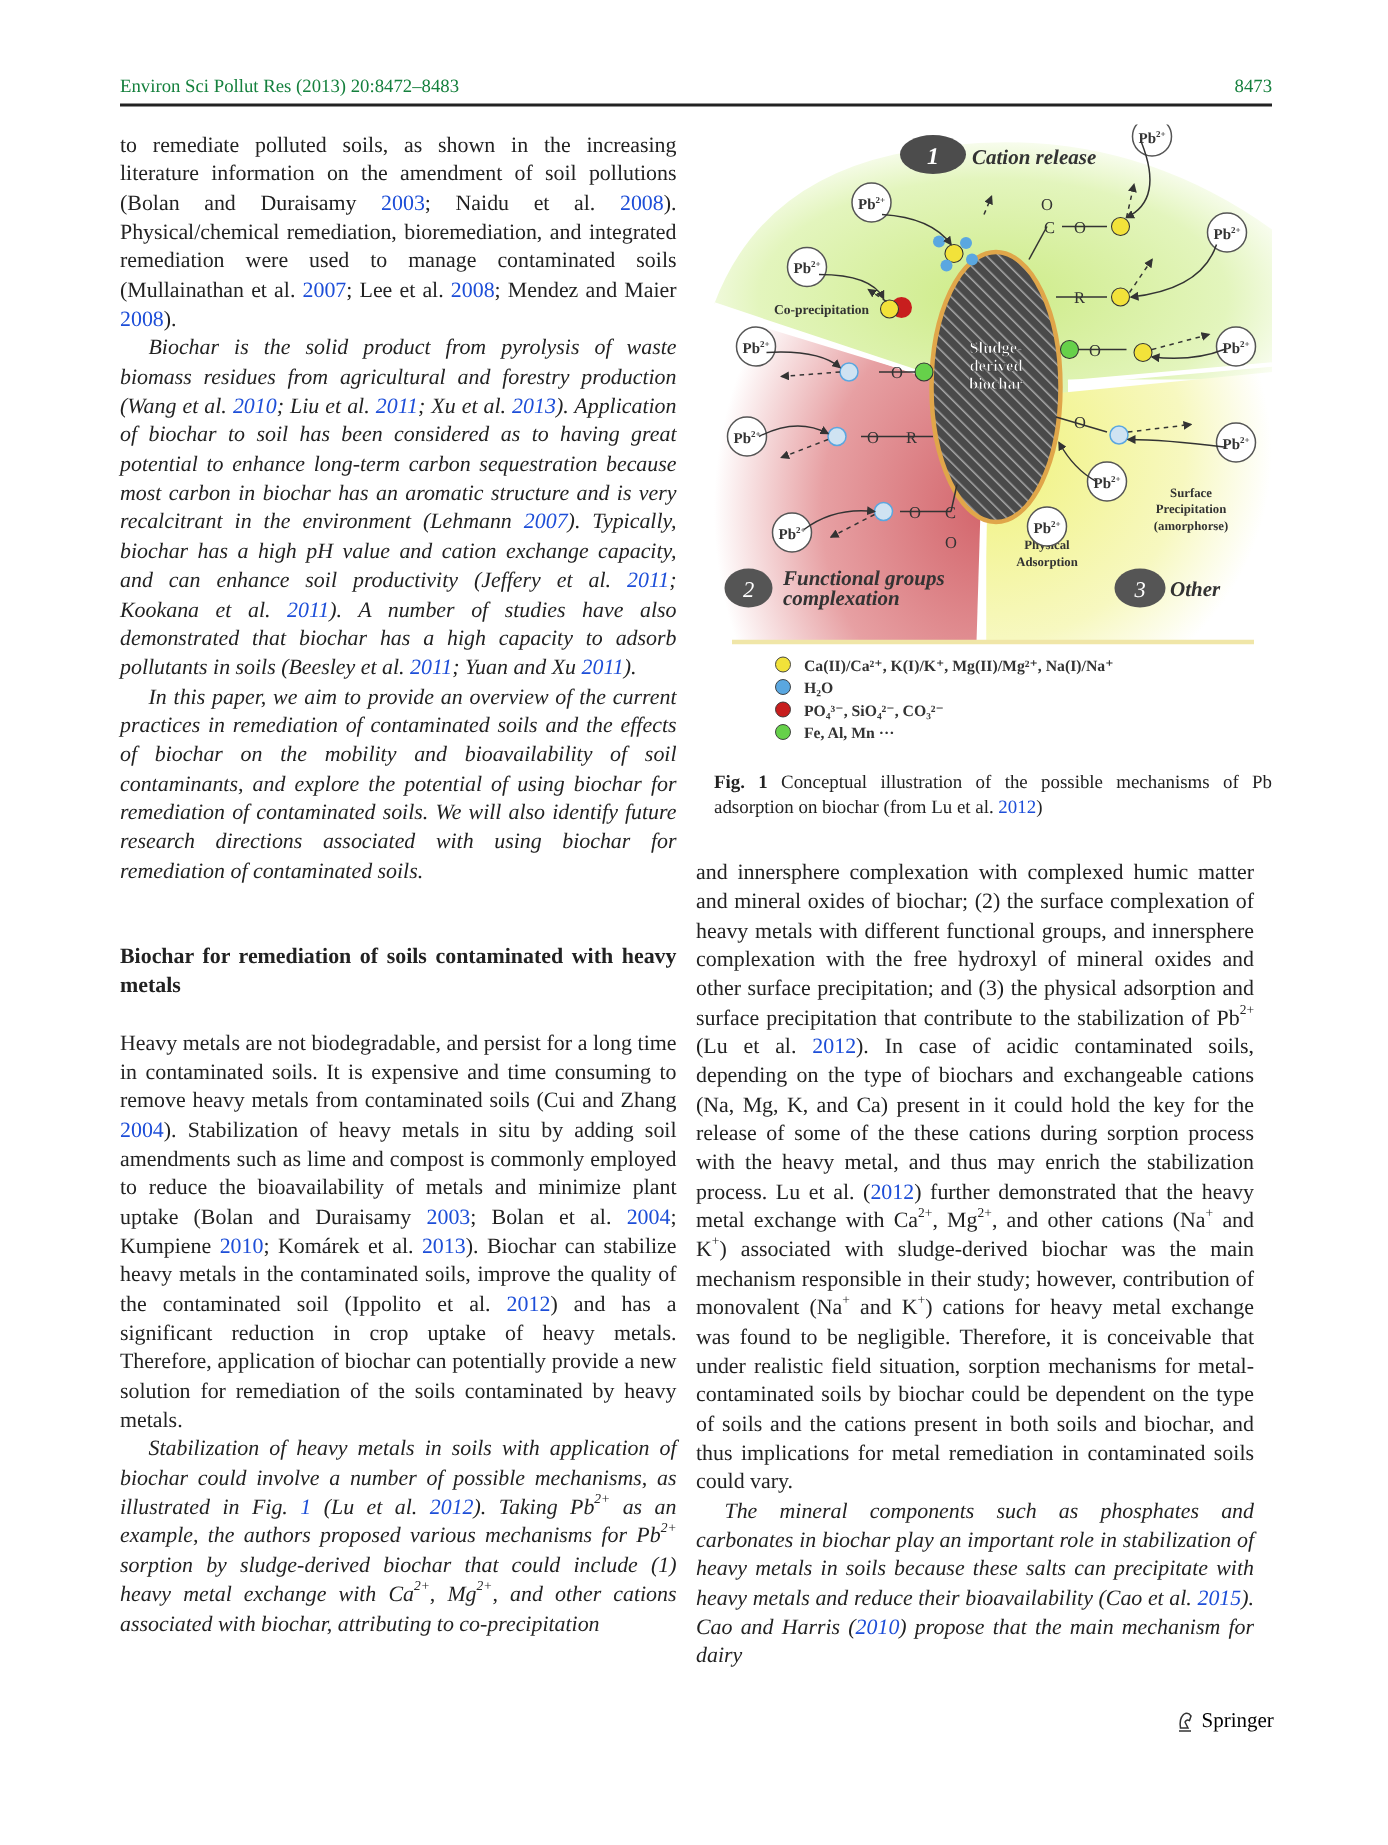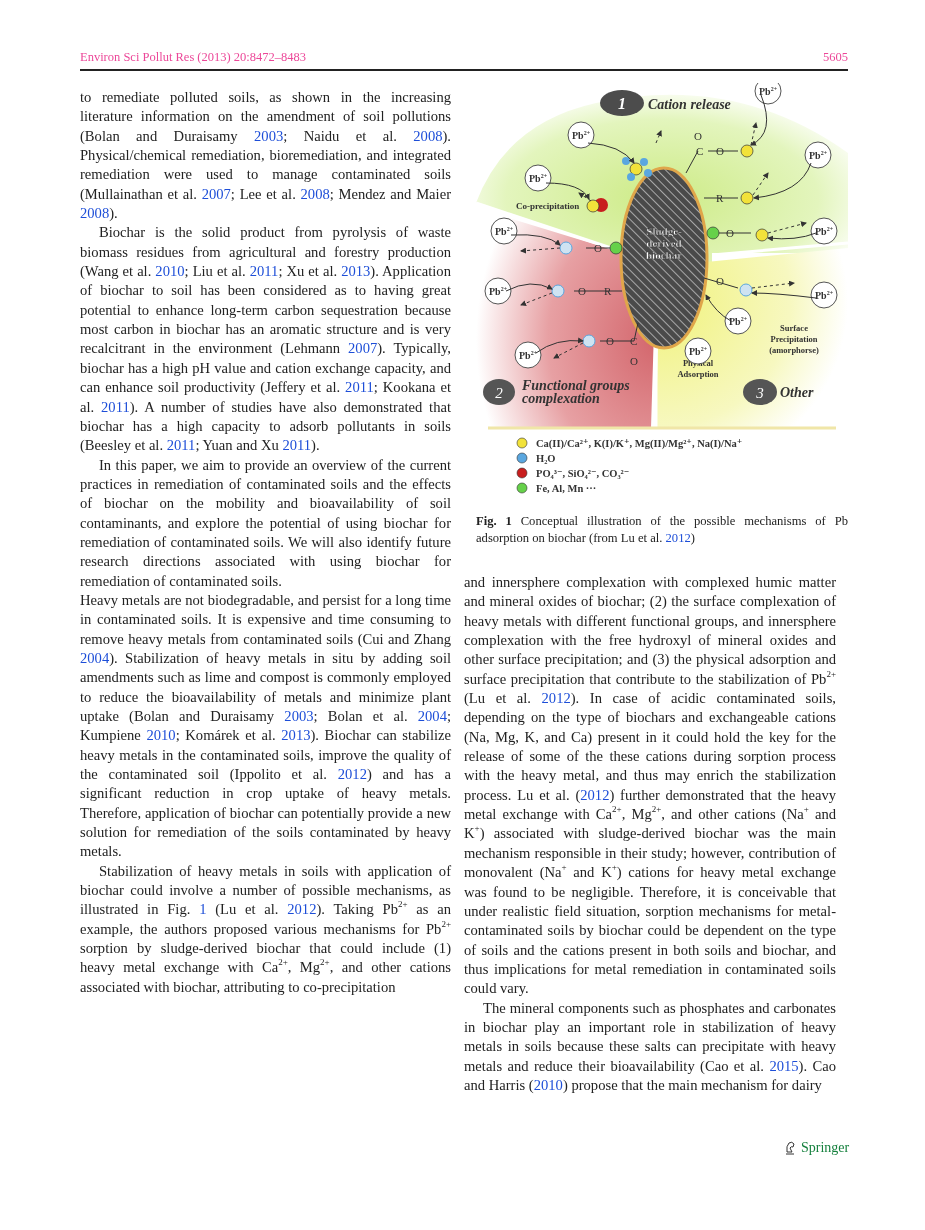--- a/index.html
+++ b/index.html
@@ -1,45 +1,46 @@
 <!DOCTYPE html>
 <html><head>
 <meta charset="utf-8">
 <style>
   html,body{margin:0;padding:0;background:#fff;}
   body{width:925px;height:1230px;position:relative;font-family:"Liberation Serif","DejaVu Serif",serif;color:#222;overflow:hidden;}
-  .running-head{position:absolute;left:80px;top:50px;width:768px;font-size:12.5px;display:flex;justify-content:space-between;color:#ec4899;}
+  .running-head{position:absolute;left:80px;top:50px;width:768px;font-size:12.5px;display:flex;justify-content:space-between;color:#15803d;}
   .head-rule{position:absolute;left:80px;top:69px;width:768px;height:2px;background:#222;}
   .col{position:absolute;font-size:14.6px;line-height:19.35px;text-align:justify;}
   .col p{margin:0;}
-  .col p.ind{text-indent:19px;}
+  .col p.ind{text-indent:19px;font-style:italic;}
   #col-left{left:80px;top:88px;width:371px;}
   #col-right{left:464px;top:573px;width:372px;}
   .cite{color:#1d4ed8;}
   sup{font-size:9px;line-height:0;vertical-align:7px;}
   .sec-head{font-weight:bold;margin-top:38px !important;margin-bottom:19px !important;}
   #figure{position:absolute;left:476px;top:83px;width:372px;height:420px;}
   .caption{position:absolute;left:476px;top:513px;width:372px;font-size:12.6px;line-height:17px;text-align:justify;font-family:Liberation Serif, serif;}
   .caption b{font-weight:bold;}
-  .springer{position:absolute;left:783px;top:1140px;font-size:14px;display:flex;gap:4px;color:#15803d;}
+  .springer{position:absolute;left:783px;top:1140px;font-size:14px;display:flex;gap:4px;color:#000000;}
   svg text{font-family:"Liberation Serif","DejaVu Serif",serif;}
 </style>
 </head>
 <body>
 
 <div class="running-head">
   <span>Environ Sci Pollut Res (2013) 20:8472–8483</span>
-  <span>5605</span>
+  <span>8473</span>
 </div>
 <div class="head-rule"></div>
 
 <div class="col" id="col-left">
   <p>to remediate polluted soils, as shown in the increasing literature information on the amendment of soil pollutions (Bolan and Duraisamy <span class="cite">2003</span>; Naidu et al. <span class="cite">2008</span>). Physical/chemical remediation, bioremediation, and integrated remediation were used to manage contaminated soils (Mullainathan et al. <span class="cite">2007</span>; Lee et al. <span class="cite">2008</span>; Mendez and Maier <span class="cite">2008</span>).</p>
   <p class="ind">Biochar is the solid product from pyrolysis of waste biomass residues from agricultural and forestry production (Wang et al. <span class="cite">2010</span>; Liu et al. <span class="cite">2011</span>; Xu et al. <span class="cite">2013</span>). Application of biochar to soil has been considered as to having great potential to enhance long-term carbon sequestration because most carbon in biochar has an aromatic structure and is very recalcitrant in the environment (Lehmann <span class="cite">2007</span>). Typically, biochar has a high pH value and cation exchange capacity, and can enhance soil productivity (Jeffery et al. <span class="cite">2011</span>; Kookana et al. <span class="cite">2011</span>). A number of studies have also demonstrated that biochar has a high capacity to adsorb pollutants in soils (Beesley et al. <span class="cite">2011</span>; Yuan and Xu <span class="cite">2011</span>).</p>
   <p class="ind">In this paper, we aim to provide an overview of the current practices in remediation of contaminated soils and the effects of biochar on the mobility and bioavailability of soil contaminants, and explore the potential of using biochar for remediation of contaminated soils. We will also identify future research directions associated with using biochar for remediation of contaminated soils.</p>
+  <p class="sec-head">Biochar for remediation of soils contaminated with heavy metals</p>
   <p>Heavy metals are not biodegradable, and persist for a long time in contaminated soils. It is expensive and time consuming to remove heavy metals from contaminated soils (Cui and Zhang <span class="cite">2004</span>). Stabilization of heavy metals in situ by adding soil amendments such as lime and compost is commonly employed to reduce the bioavailability of metals and minimize plant uptake (Bolan and Duraisamy <span class="cite">2003</span>; Bolan et al. <span class="cite">2004</span>; Kumpiene <span class="cite">2010</span>; Komárek et al. <span class="cite">2013</span>). Biochar can stabilize heavy metals in the contaminated soils, improve the quality of the contaminated soil (Ippolito et al. <span class="cite">2012</span>) and has a significant reduction in crop uptake of heavy metals. Therefore, application of biochar can potentially provide a new solution for remediation of the soils contaminated by heavy metals.</p>
   <p class="ind">Stabilization of heavy metals in soils with application of biochar could involve a number of possible mechanisms, as illustrated in Fig. <span class="cite">1</span> (Lu et al. <span class="cite">2012</span>). Taking Pb<sup>2+</sup> as an example, the authors proposed various mechanisms for Pb<sup>2+</sup> sorption by sludge-derived biochar that could include (1) heavy metal exchange with Ca<sup>2+</sup>, Mg<sup>2+</sup>, and other cations associated with biochar, attributing to co-precipitation</p>
 </div>
 
 <div id="figure">
   <svg width="372" height="420" viewBox="0 0 372 420" xmlns="http://www.w3.org/2000/svg">
     <defs>
       <radialGradient id="gGreen" cx="0.5" cy="0.55" r="0.6">
         <stop offset="0" stop-color="#cdeb86"></stop>
         <stop offset="0.7" stop-color="#e3f5bd"></stop>

